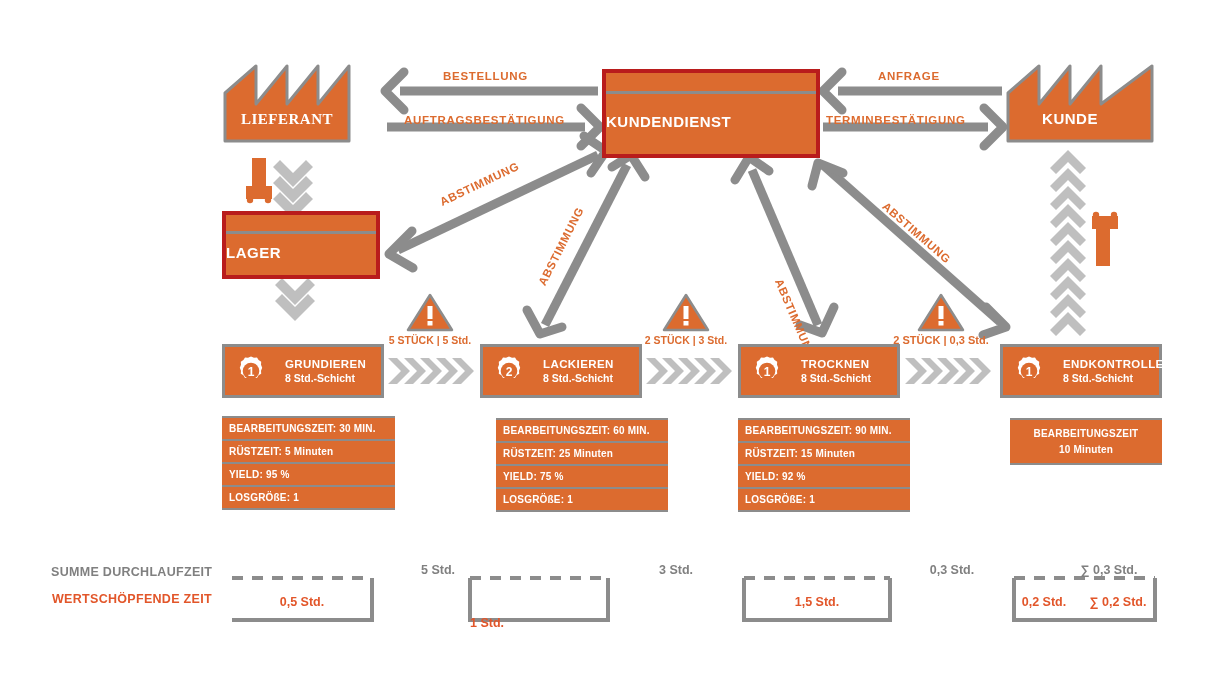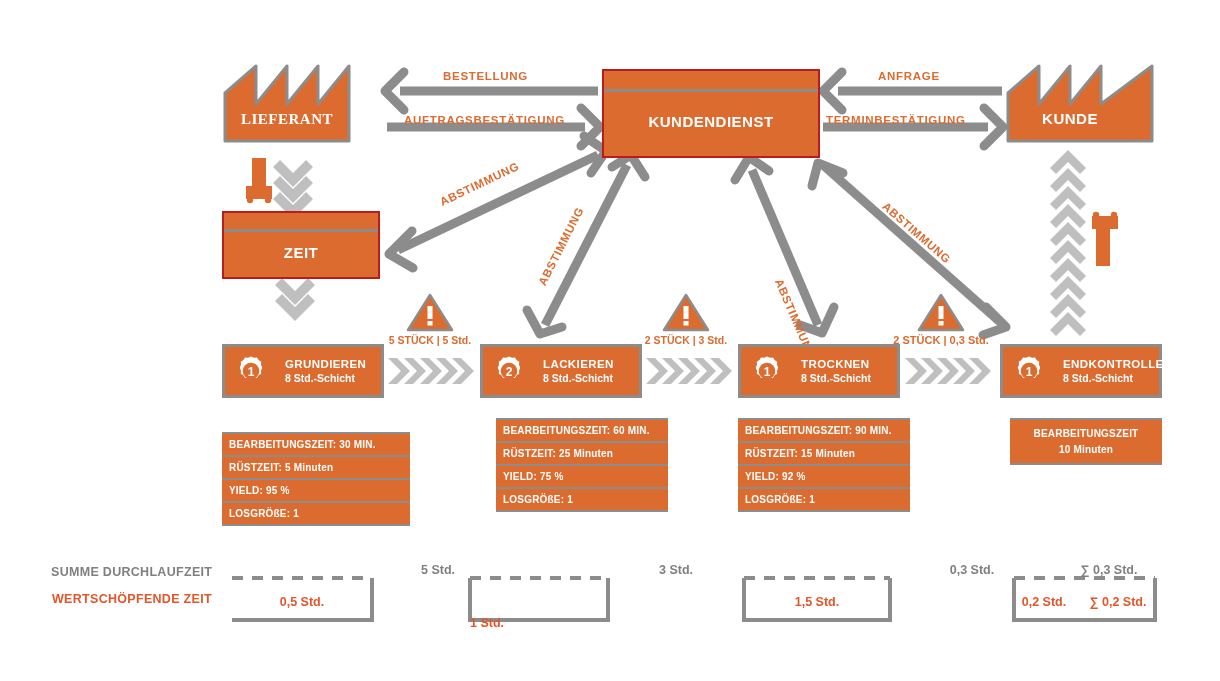--- a/index.html
+++ b/index.html
@@ -2,22 +2,22 @@
 <html><head>
 <meta charset="utf-8">
 <style>
   html,body{margin:0;padding:0;background:#ffffff;}
   body{width:1220px;height:681px;position:relative;overflow:hidden;
        font-family:"Liberation Sans","DejaVu Sans",sans-serif;}
   .stage{position:absolute;left:0;top:0;width:1220px;height:681px;}
   .abs{position:absolute;}
 
   
-  .org-box{background:#DC6B2F;border:2px solid #b91c1c;box-sizing:border-box;
-           display:flex;align-items:center;justify-content:center;}
+  .org-box{background:#DC6B2F;border:4px solid #b91c1c;box-sizing:border-box;
+           display:flex;align-items:center;justify-content:flex-start;}
   .org-box .divider{position:absolute;left:0;right:0;height:3px;background:#8C8C8C;}
   .org-label{color:#ffffff;font-weight:bold;letter-spacing:.5px;}
 
   
   .proc{background:#DC6B2F;border:3px solid #8C8C8C;box-sizing:border-box;
         display:flex;align-items:center;}
   .proc .gear{flex:0 0 auto;margin-left:9px;}
   .proc .ptext{margin-left:17px;color:#fff;line-height:1.25;}
   .proc .pname{font-size:11.5px;font-weight:bold;letter-spacing:.4px;}
   .proc .pshift{font-size:10.5px;font-weight:bold;}
@@ -207,21 +207,21 @@
     <span class="org-label" style="font-size:15px;">KUNDE</span>
   </div>
 
   <div class="abs org-box" style="left:602px;top:69px;width:218px;height:89px;position:absolute;">
     <div class="divider" style="top:18px;"></div>
     <span class="org-label" style="font-size:15px;margin-top:16px;">KUNDENDIENST</span>
   </div>
 
   <div class="abs org-box" style="left:222px;top:211px;width:158px;height:68px;position:absolute;">
     <div class="divider" style="top:16px;"></div>
-    <span class="org-label" style="font-size:15px;margin-top:14px;">ZEIT</span>
+    <span class="org-label" style="font-size:15px;margin-top:14px;">LAGER</span>
   </div>
 
   <div class="alabel" style="left:443px;top:70px;">BESTELLUNG</div>
   <div class="alabel" style="left:404px;top:114px;">AUFTRAGSBESTÄTIGUNG</div>
   <div class="alabel" style="left:878px;top:70px;">ANFRAGE</div>
   <div class="alabel" style="left:826px;top:114px;">TERMINBESTÄTIGUNG</div>
 
   <div class="alabel" style="left:438px;top:197px;transform:rotate(-25.5deg);transform-origin:left top;">ABSTIMMUNG</div>
   <div class="alabel" style="left:536px;top:282px;transform:rotate(-63deg);transform-origin:left top;">ABSTIMMUNG</div>
   <div class="alabel" style="left:784px;top:277px;transform:rotate(67deg);transform-origin:left top;">ABSTIMMUNG</div>
@@ -244,21 +244,21 @@
                l-1.2 -3 l1.2 -3 l-0.2 -3 l2.6 -1.6 l1.6 -2.6 l3 0.2 z" fill="#ffffff"></path>
       <circle cx="17" cy="17" r="8.3" fill="#DC6B2F"></circle>
       <path d="M7.5 12 A10.5 10.5 0 0 1 20 5.5" fill="none" stroke="#ffffff" stroke-width="1.4"></path>
       <text x="17" y="21.5" text-anchor="middle" font-size="12" font-weight="bold" fill="#ffffff" font-family="Liberation Sans, sans-serif">1</text>
     </svg>
     <div class="ptext">
       <div class="pname">GRUNDIEREN</div>
       <div class="pshift">8 Std.-Schicht</div>
     </div>
   </div>
-  <div class="abs dtable" style="left:222px;top:432px;width:188px;">
+  <div class="abs dtable" style="left:222px;top:416px;width:173px;">
     <div class="row">BEARBEITUNGSZEIT: 30 MIN.</div>
     <div class="row">RÜSTZEIT: 5 Minuten</div>
     <div class="row">YIELD: 95 %</div>
     <div class="row">LOSGRÖßE: 1</div>
   </div>
 
   <div class="abs proc" style="left:480px;top:344px;width:162px;height:54px;">
     <svg class="gear" width="34" height="34" viewBox="0 0 34 34">
       <path d="M17 2.5 l3 1.2 l3-0.2 l1.6 2.6 l2.6 1.6 l-0.2 3 l1.2 3 l-1.2 3 l0.2 3 l-2.6 1.6
                l-1.6 2.6 l-3 -0.2 l-3 1.2 l-3 -1.2 l-3 0.2 l-1.6 -2.6 l-2.6 -1.6 l0.2 -3
@@ -317,21 +317,21 @@
   <div class="abs dtable" style="left:1010px;top:418px;width:152px;">
     <div class="row center" style="padding-bottom:2px;">BEARBEITUNGSZEIT</div>
     <div class="row center" style="margin-top:-2px;padding-top:0;">10 Minuten</div>
   </div>
 
   <div class="tl-caption grey" style="left:51px;top:565px;">SUMME DURCHLAUFZEIT</div>
   <div class="tl-caption orange" style="left:52px;top:592px;">WERTSCHÖPFENDE ZEIT</div>
 
   <div class="tl-num grey" style="left:408px;top:563px;width:60px;text-align:center;">5 Std.</div>
   <div class="tl-num grey" style="left:646px;top:563px;width:60px;text-align:center;">3 Std.</div>
-  <div class="tl-num grey" style="left:938px;top:563px;width:68px;text-align:center;">0,3 Std.</div>
+  <div class="tl-num grey" style="left:918px;top:563px;width:68px;text-align:center;">0,3 Std.</div>
   <div class="tl-num grey" style="left:1064px;top:563px;width:90px;text-align:center;">∑ 0,3 Std.</div>
 
   <div class="tl-num orange" style="left:232px;top:595px;width:140px;text-align:center;">0,5 Std.</div>
   <div class="tl-num orange" style="left:470px;top:616px;width:138px;text-align:left;">1 Std.</div>
   <div class="tl-num orange" style="left:744px;top:595px;width:146px;text-align:center;">1,5 Std.</div>
   <div class="tl-num orange" style="left:1006px;top:595px;width:76px;text-align:center;">0,2 Std.</div>
   <div class="tl-num orange" style="left:1080px;top:595px;width:76px;text-align:center;">∑ 0,2 Std.</div>
 
 </div>
 

